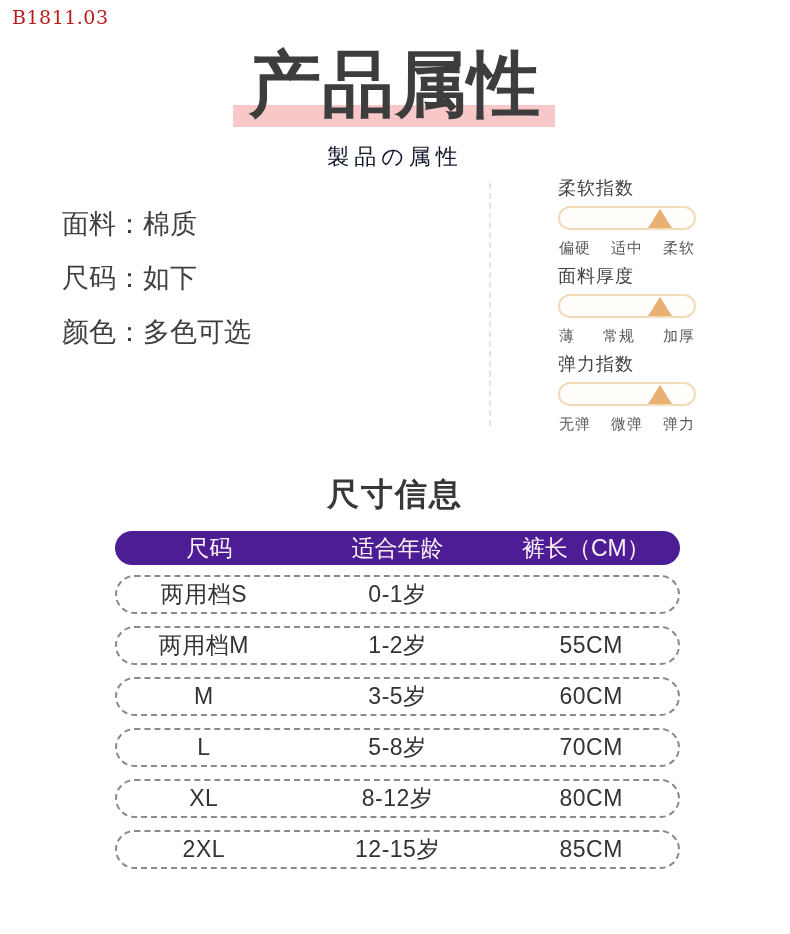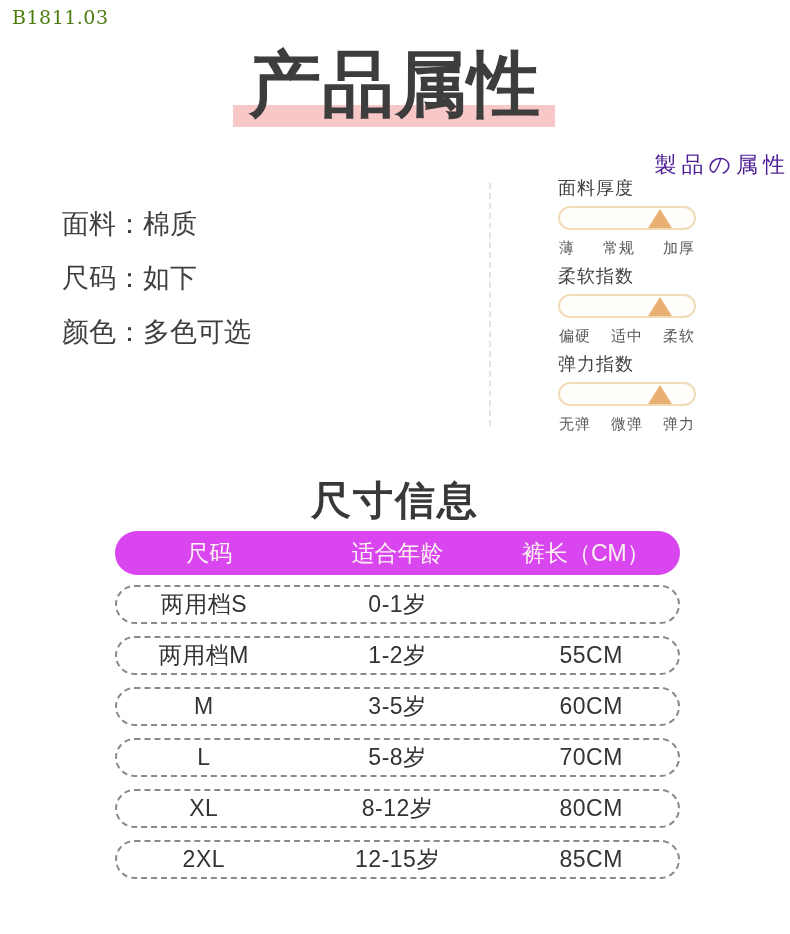--- a/index.html
+++ b/index.html
@@ -8,39 +8,39 @@
     font-family:"Liberation Sans","DejaVu Sans",sans-serif;
     width:790px; height:934px; position:relative; overflow:hidden;
     color:#3f3f3f;
   }
   .page { position:absolute; inset:0; background:#fff; }
 
   
   .code {
     position:absolute; left:12px; top:6px;
     font-family:"DejaVu Serif","Liberation Serif",serif;
-    font-size:19px; color:#4d7c0f; letter-spacing:0.5px;
+    font-size:19px; color:#b91c1c; letter-spacing:0.5px;
   }
 
   
   .title-section { position:absolute; top:48px; left:0; width:100%; text-align:center; }
   .title-wrap { position:relative; display:inline-block; }
   .title-bar {
     position:absolute; left:-16px; right:-14px; bottom:-7px; height:22px;
     background:#f8c7c7; z-index:0;
   }
   .main-title {
     position:relative; z-index:1;
     font-size:72px; font-weight:800; color:#3d3d3d; line-height:1;
     letter-spacing:1px;
   }
   .sub-title {
-    margin-top:30px;
+    margin-top:22px;
     font-family:"DejaVu Serif","Liberation Serif",serif;
-    font-size:22px; color:#4c1d95; letter-spacing:5px;text-align:right;
+    font-size:22px; color:#0f172a; letter-spacing:5px;
   }
 
   
   .attrs { position:absolute; left:62px; top:205px; }
   .attr-line { height:38px; line-height:38px; margin-bottom:16px; font-size:27px; color:#3f3f3f; white-space:nowrap; }
   .attr-line .lbl { color:#3f3f3f; }
   .attr-line .val { color:#3f3f3f; }
 
   
   .divider {
@@ -65,27 +65,27 @@
   }
   .ind-levels {
     display:flex; justify-content:space-between;
     margin-top:7px; height:22px; line-height:22px;
     font-size:15px; color:#595959; padding:0 1px; letter-spacing:1px;
   }
 
   
   .size-title {
     position:absolute; top:473px; left:0; width:100%;
-    text-align:center; font-size:40px; font-weight:700; color:#383838;
+    text-align:center; font-size:32px; font-weight:700; color:#383838;
     letter-spacing:2px;
   }
 
   .size-table { position:absolute; left:115px; top:531px; width:565px; }
   .t-header {
-    height:44px; border-radius:22px; background:#d946ef;
+    height:34px; border-radius:22px; background:#4c1d95;
     display:grid; grid-template-columns:1fr 1fr 1fr; align-items:center;
     margin-bottom:10px;
   }
   .t-header .t-cell { color:#fdf2f1; font-size:23px; text-align:center; }
   .t-row {
     height:39px; border:2px dashed #8a8a8a; border-radius:20px;
     display:grid; grid-template-columns:1fr 1fr 1fr; align-items:center;
     margin-bottom:12px; background:#fff;gap:20px;
   }
   .t-row .t-cell { color:#333; font-size:23px; text-align:center; letter-spacing:0.5px; }
@@ -115,40 +115,40 @@
     <div class="attr-line">
       <span class="lbl">颜色：</span><span class="val">多色可选</span>
     </div>
   </div>
 
   <div class="divider"></div>
 
   <div class="indicators">
 
     <div class="ind-group">
+      <div class="ind-title">柔软指数</div>
+      <div class="ind-track">
+        <span class="ind-marker"></span>
+      </div>
+      <div class="ind-levels">
+        <span>偏硬</span>
+        <span>适中</span>
+        <span>柔软</span>
+      </div>
+    </div>
+
+    <div class="ind-group">
       <div class="ind-title">面料厚度</div>
       <div class="ind-track">
         <span class="ind-marker"></span>
       </div>
       <div class="ind-levels">
         <span>薄</span>
         <span>常规</span>
         <span>加厚</span>
-      </div>
-    </div>
-
-    <div class="ind-group">
-      <div class="ind-title">柔软指数</div>
-      <div class="ind-track">
-        <span class="ind-marker"></span>
-      </div>
-      <div class="ind-levels">
-        <span>偏硬</span>
-        <span>适中</span>
-        <span>柔软</span>
       </div>
     </div>
 
     <div class="ind-group">
       <div class="ind-title">弹力指数</div>
       <div class="ind-track">
         <span class="ind-marker"></span>
       </div>
       <div class="ind-levels">
         <span>无弹</span>

